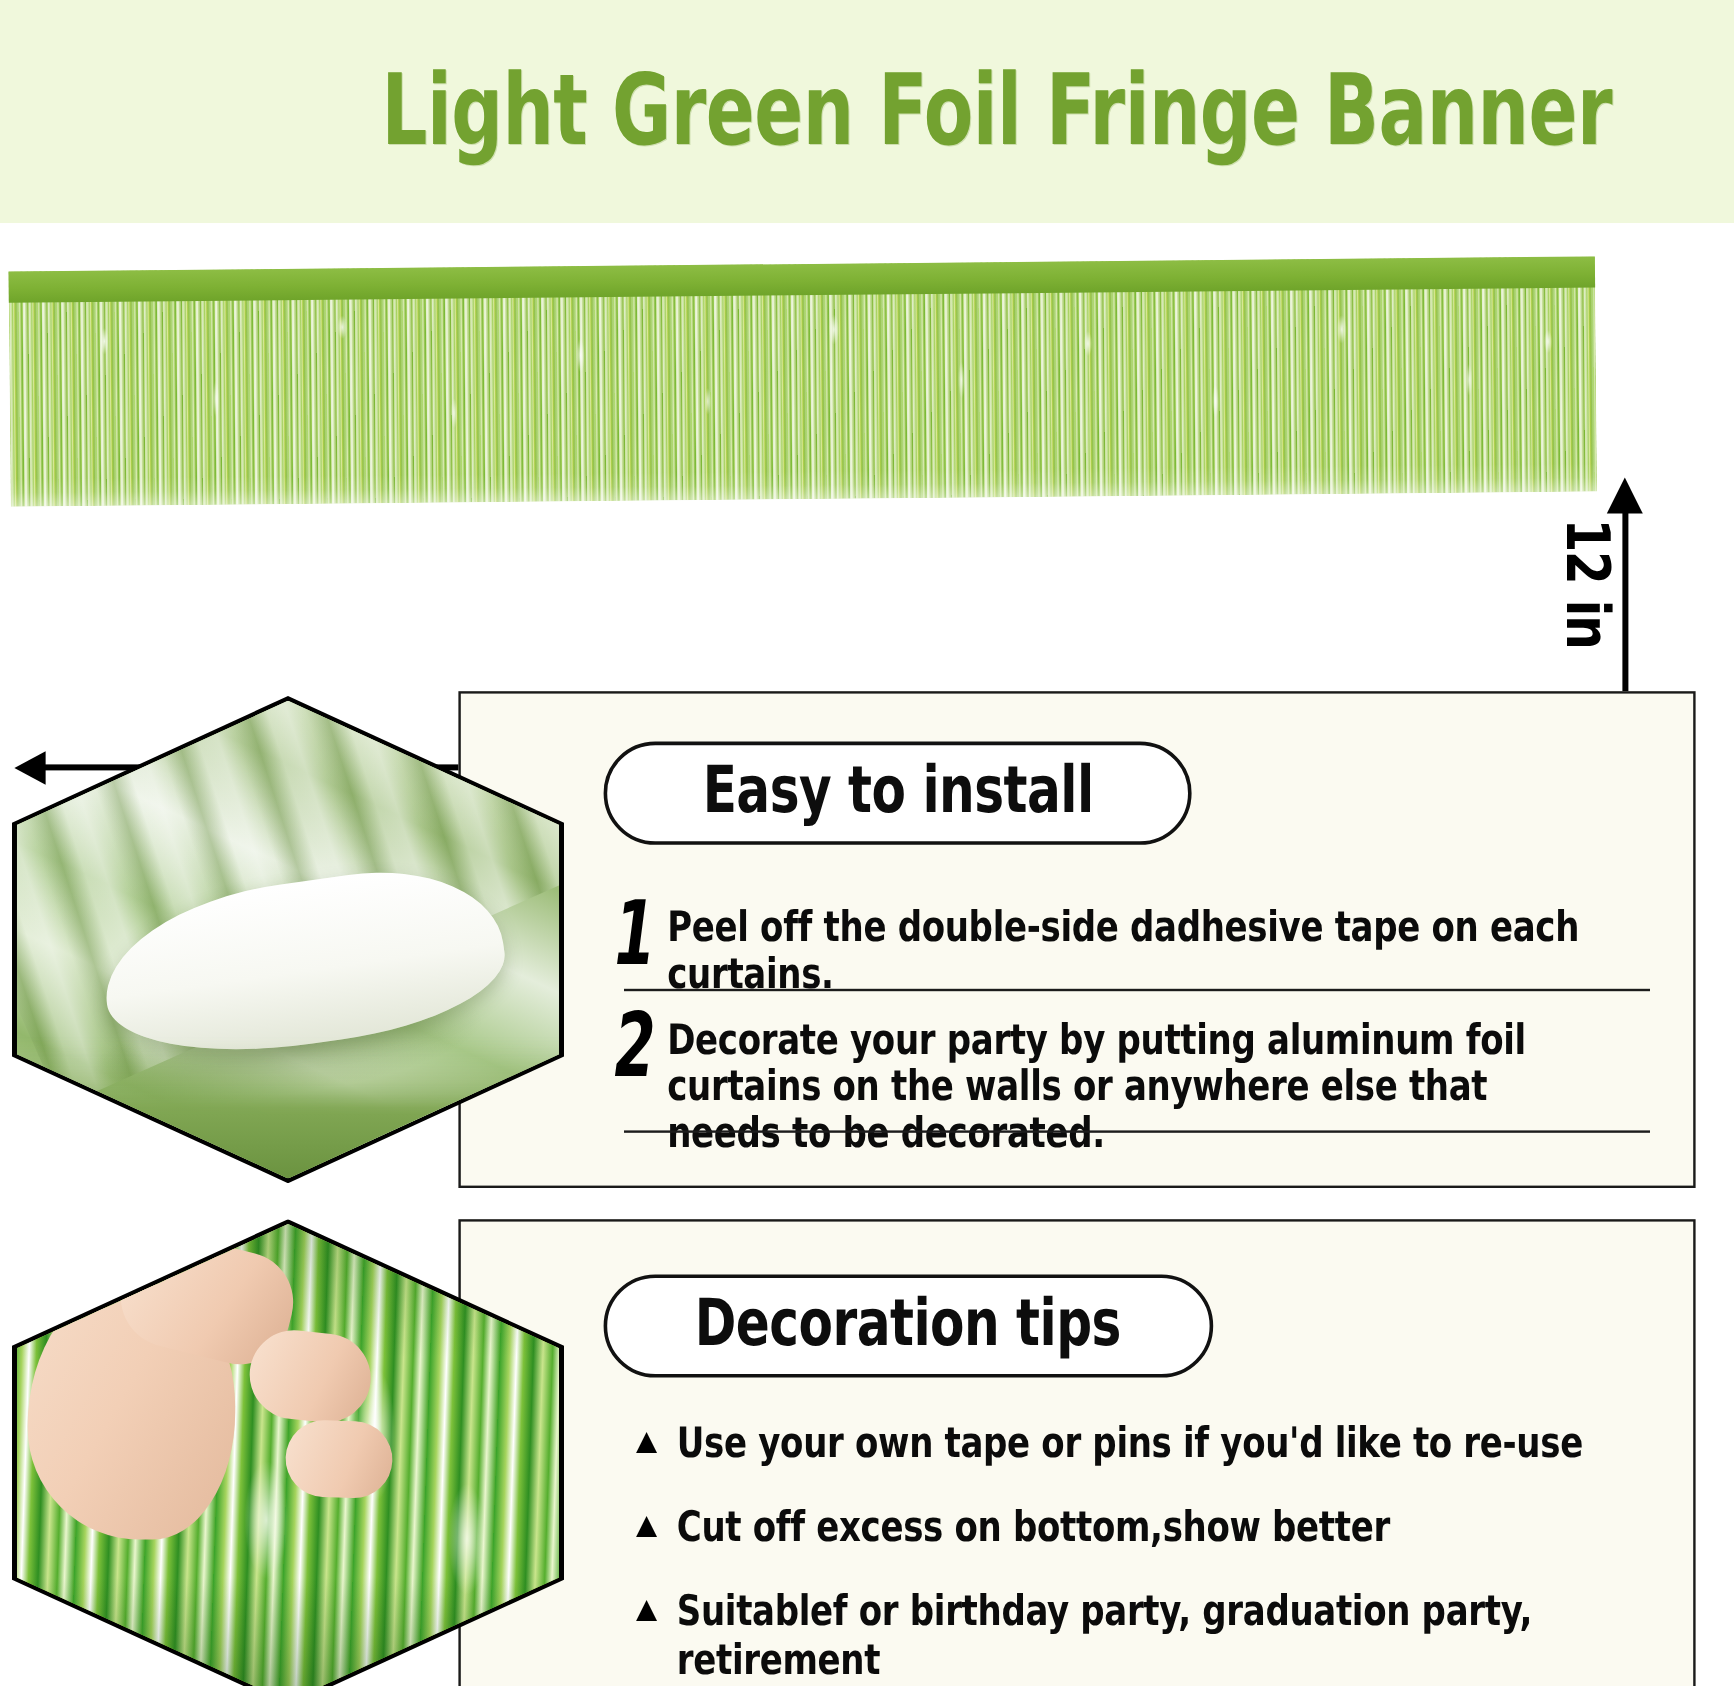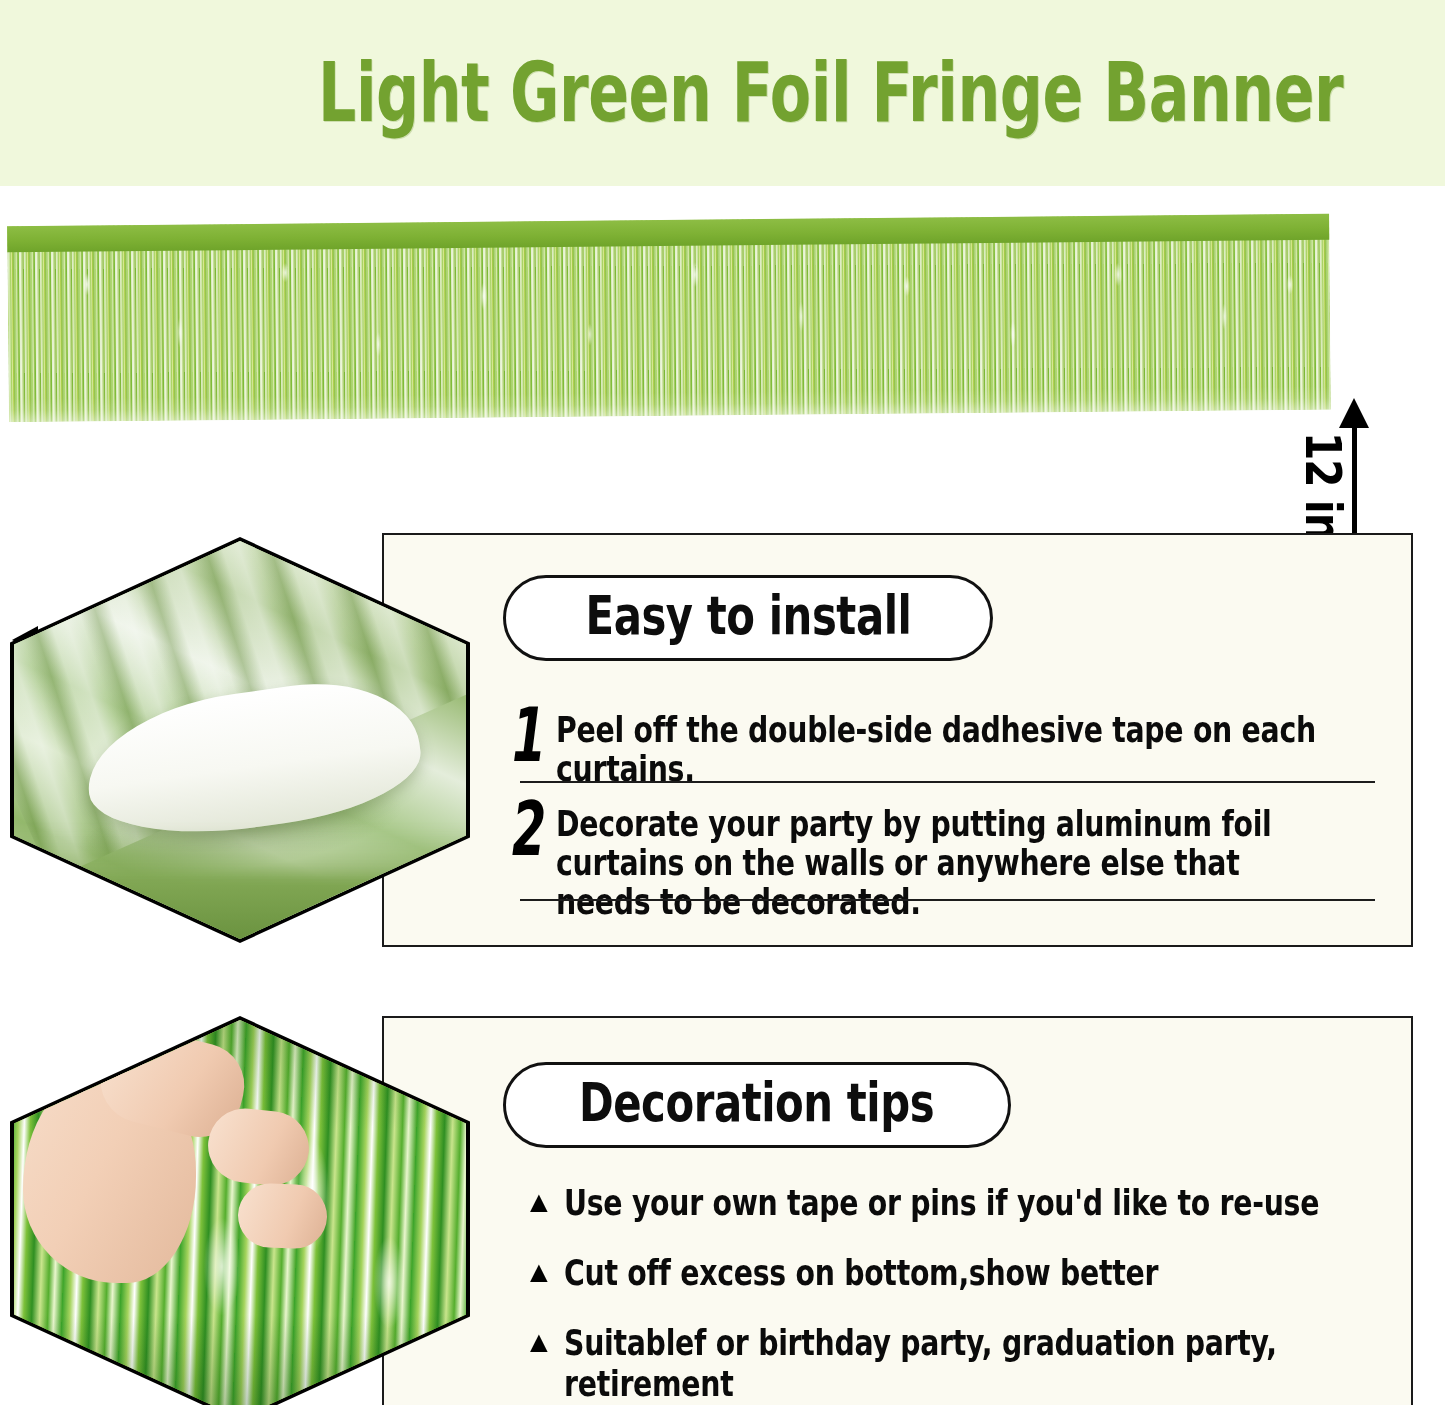--- a/index.html
+++ b/index.html
@@ -485,21 +485,21 @@
 
   <div id="width-dim">
     <div class="head-left"></div>
     <div class="shaft"></div>
     <div class="head-right"></div>
   </div>
   <div id="width-label">10 ft</div>
 
 </div>
 
-<div class="info-panel" id="panel-install" style="left:0; top:533px; width:1183px; height:420px;">
+<div class="info-panel" id="panel-install" style="left:0; top:576px; width:1183px; height:420px;">
 
   <div class="panel-box"></div>
 
   <div class="hex-photo" id="hex-photo-tape" style="left:10px; top:4px;">
     <div class="hex-inner"></div>
     <div class="hex-img">
       <div class="foil-strips"></div>
       <div class="tape-shadow"></div>
       <div class="tape-strip"></div>
       <div class="foil-bottom"></div>

